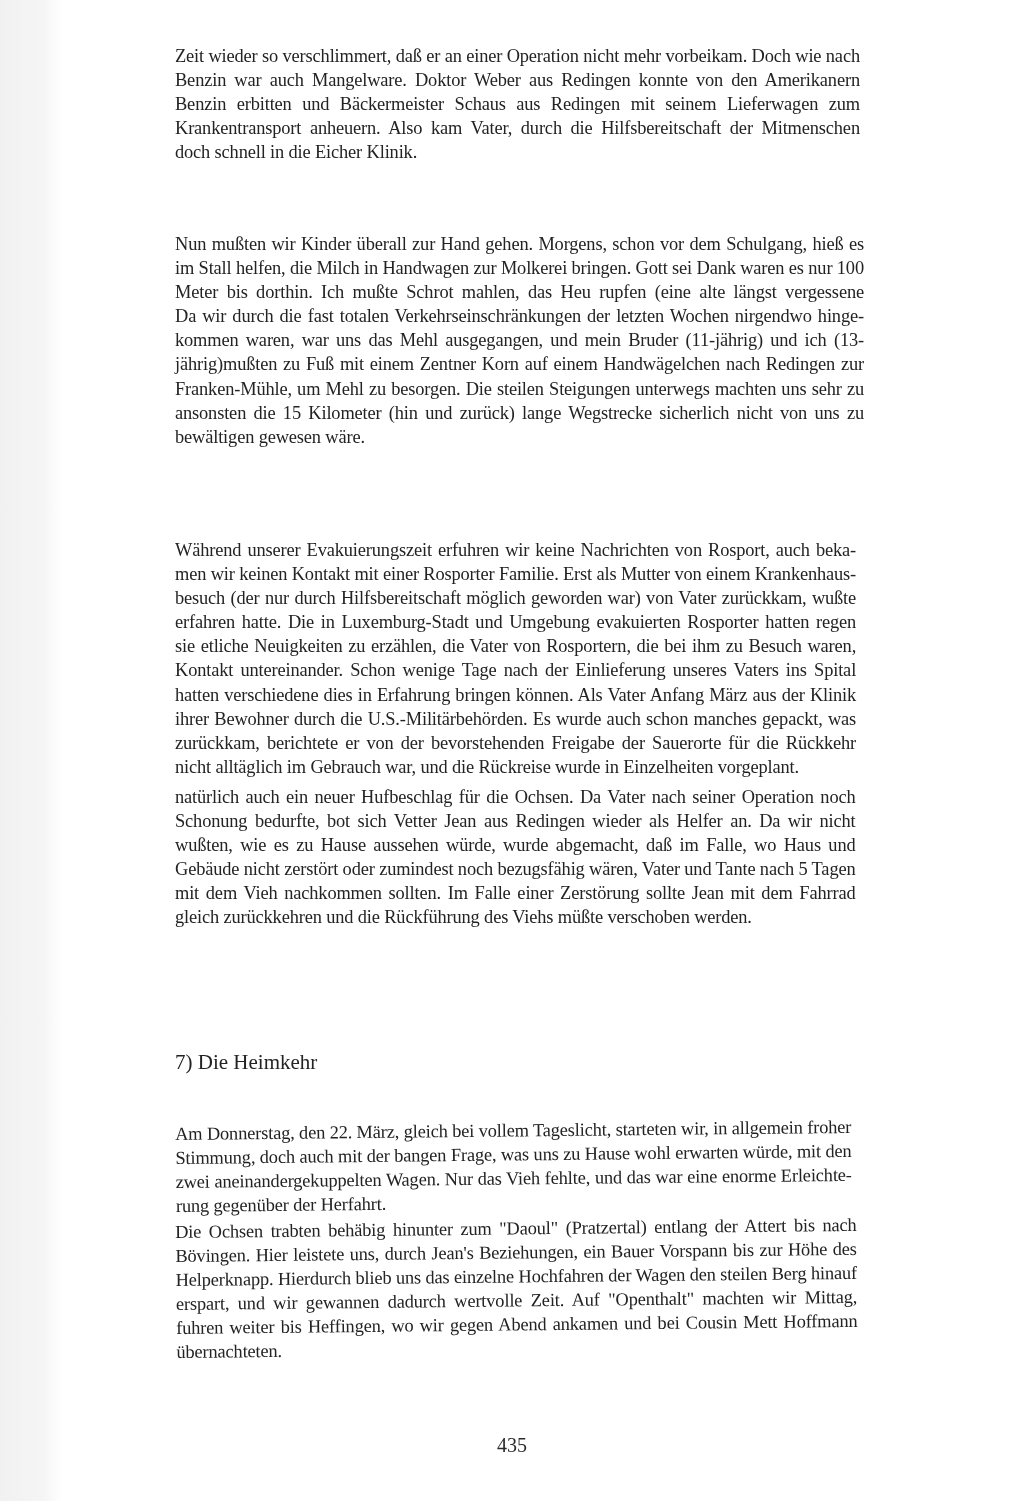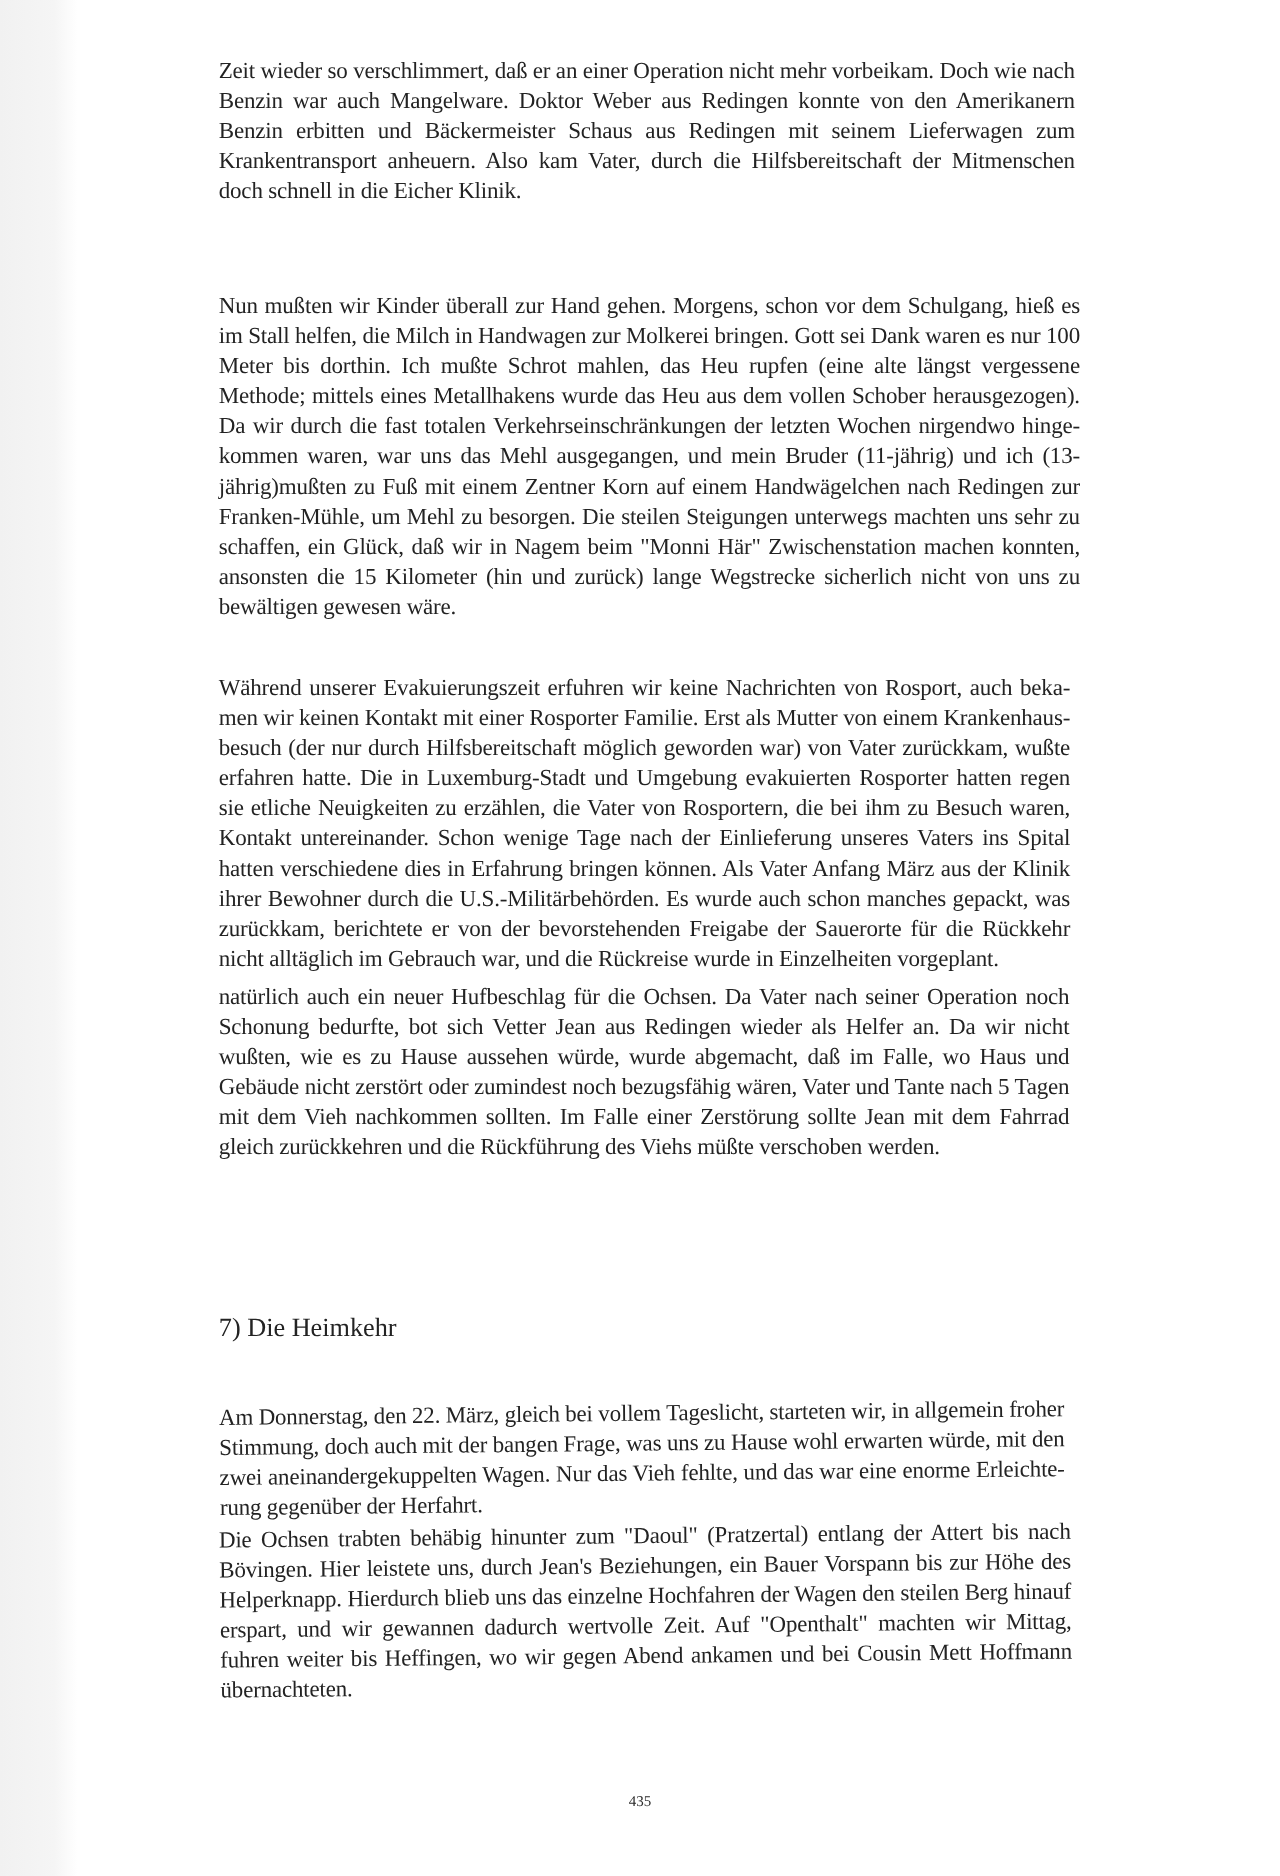--- a/index.html
+++ b/index.html
@@ -48,21 +48,21 @@
     margin: 0;
     font-size: 21px;
     line-height: 24px;
     font-weight: normal;
   }
   .page-number {
     position: absolute;
     left: 0; width: 1024px;
     top: 1434px;
     text-align: center;
-    font-size: 12px;
+    font-size: 20px;
     color: #2a2a2a;
   }
   #p1 { position: absolute; top: 0; }
   #p2 { position: absolute; top: 188px; }
   #p3 { position: absolute; top: 476px; margin-top: 18px; }
   #p4 { position: absolute; top: 741px; }
   #h7 { position: absolute; top: 1006px; }
   #p5 { position: absolute; top: 1078px; }
   #p6 { position: absolute; top: 1176px; }
   .skew { transform: rotate(-0.6deg); transform-origin: left top; }
@@ -79,26 +79,24 @@
     <span class="ln">Benzin war auch Mangelware. Doktor Weber aus Redingen konnte von den Amerikanern</span>
     <span class="ln">Benzin erbitten und Bäckermeister Schaus aus Redingen mit seinem Lieferwagen zum</span>
     <span class="ln">Krankentransport anheuern. Also kam Vater, durch die Hilfsbereitschaft der Mitmenschen</span>
     <span class="ln last">doch schnell in die Eicher Klinik.</span>
   </p>
 
   <p class="para" id="p2">
     <span class="ln">Nun mußten wir Kinder überall zur Hand gehen. Morgens, schon vor dem Schulgang, hieß es</span>
     <span class="ln">im Stall helfen, die Milch in Handwagen zur Molkerei bringen. Gott sei Dank waren es nur 100</span>
     <span class="ln">Meter bis dorthin. Ich mußte Schrot mahlen, das Heu rupfen (eine alte längst vergessene</span>
-    <span class="ln">Methode; mittels eines Metallhakens wurde das Heu aus dem vollen Schober herausgezogen).</span>
     <span class="ln">Da wir durch die fast totalen Verkehrseinschränkungen der letzten Wochen nirgendwo hinge-</span>
     <span class="ln">kommen waren, war uns das Mehl ausgegangen, und mein Bruder (11-jährig) und ich (13-</span>
     <span class="ln">jährig)mußten zu Fuß mit einem Zentner Korn auf einem Handwägelchen nach Redingen zur</span>
     <span class="ln">Franken-Mühle, um Mehl zu besorgen. Die steilen Steigungen unterwegs machten uns sehr zu</span>
-    <span class="ln">schaffen, ein Glück, daß wir in Nagem beim "Monni Här" Zwischenstation machen konnten,</span>
     <span class="ln">ansonsten die 15 Kilometer (hin und zurück) lange Wegstrecke sicherlich nicht von uns zu</span>
     <span class="ln last">bewältigen gewesen wäre.</span>
   </p>
 
   <p class="para" id="p3">
     <span class="ln">Während unserer Evakuierungszeit erfuhren wir keine Nachrichten von Rosport, auch beka-</span>
     <span class="ln">men wir keinen Kontakt mit einer Rosporter Familie. Erst als Mutter von einem Krankenhaus-</span>
     <span class="ln">besuch (der nur durch Hilfsbereitschaft möglich geworden war) von Vater zurückkam, wußte</span>
     <span class="ln">erfahren hatte. Die in Luxemburg-Stadt und Umgebung evakuierten Rosporter hatten regen</span>
     <span class="ln">sie etliche Neuigkeiten zu erzählen, die Vater von Rosportern, die bei ihm zu Besuch waren,</span>

